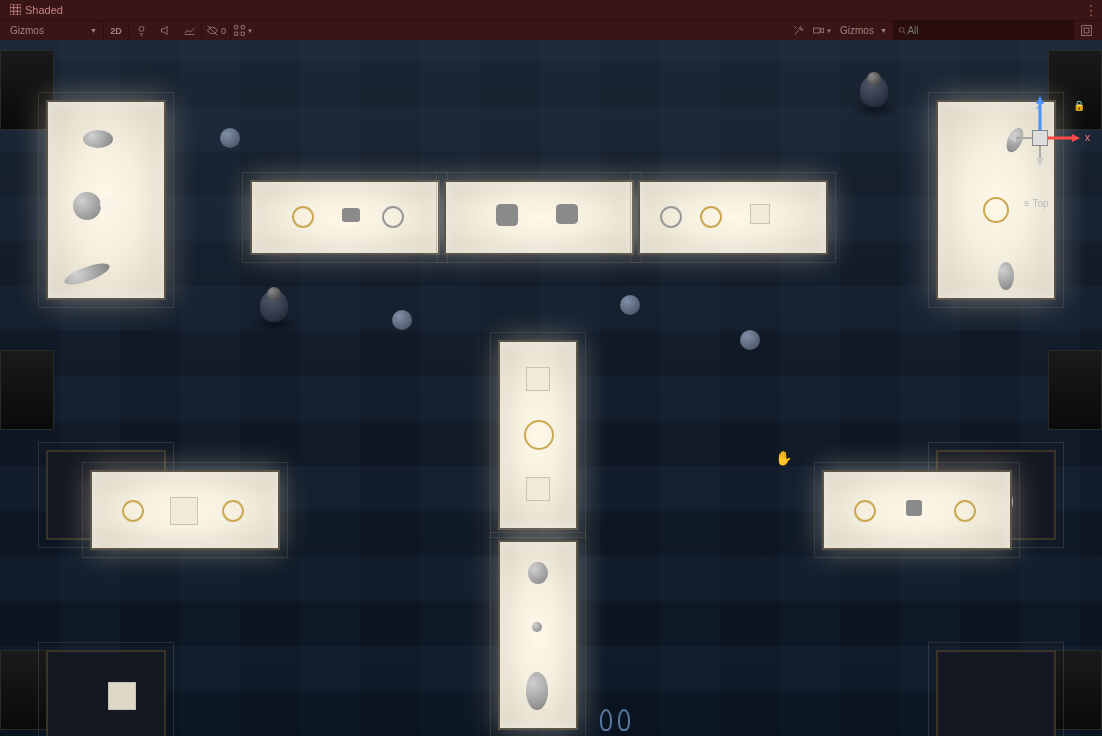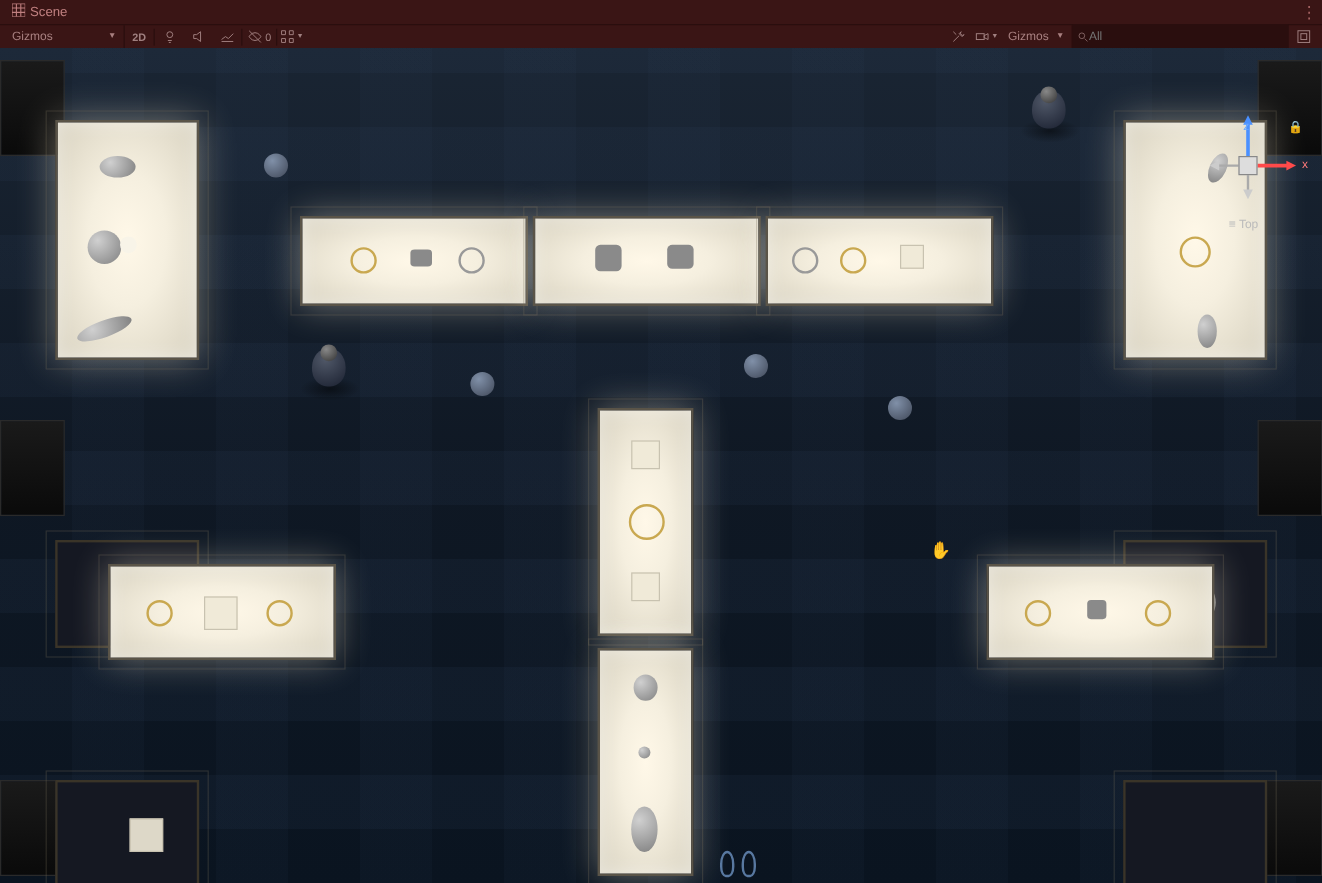--- a/index.html
+++ b/index.html
@@ -71,21 +71,21 @@
 </head>
 <body>
 
 <div class="tab-bar">
   <div class="tab">
     <span>
       <svg class="grid-icon" viewBox="0 0 12 12">
           <path d="M0 0h12v12H0z M4 0v12 M8 0v12 M0 4h12 M0 8h12" stroke="#c08080" stroke-width="1" fill="none"></path>
         </svg>
     </span>
-    <span>Scene</span>
+    <span>Shaded</span>
   </div>
   <span class="context-btn">⋮</span>
 </div>
 
 <div class="toolbar">
   <div class="tool-item dropdown">
     <span>Gizmos</span>
     <span class="arrow-down">▼</span>
   </div>
   <div class="tool-btn">
@@ -297,15 +297,15 @@
       <line x1="44" y1="48" x2="78" y2="48" stroke="#ff4a4a" stroke-width="3"></line>
       <polygon points="84,48 76,44 76,52" fill="#ff4a4a"></polygon>
       <line x1="44" y1="48" x2="44" y2="70" stroke="#aaa" stroke-width="2"></line>
       <polygon points="44,76 40,68 48,68" fill="#ccc"></polygon>
       <line x1="44" y1="48" x2="18" y2="48" stroke="#aaa" stroke-width="2"></line>
       <polygon points="12,48 20,44 20,52" fill="#ccc"></polygon>
     </svg>
     <div class="gizmo-center"></div>
     <span class="gizmo-label" style="top:10px;left:40px;color:#6aa8ff;">z</span>
     <span class="gizmo-label" style="top:42px;right:-4px;color:#ff7a7a;">x</span>
-    <span class="gizmo-label" style="top:92px;left:28px;">≡ <span>Top</span></span>
+    <span class="gizmo-label" style="top:108px;left:28px;">≡ <span>Top</span></span>
   </div>
 </div>
 
 </body></html>

